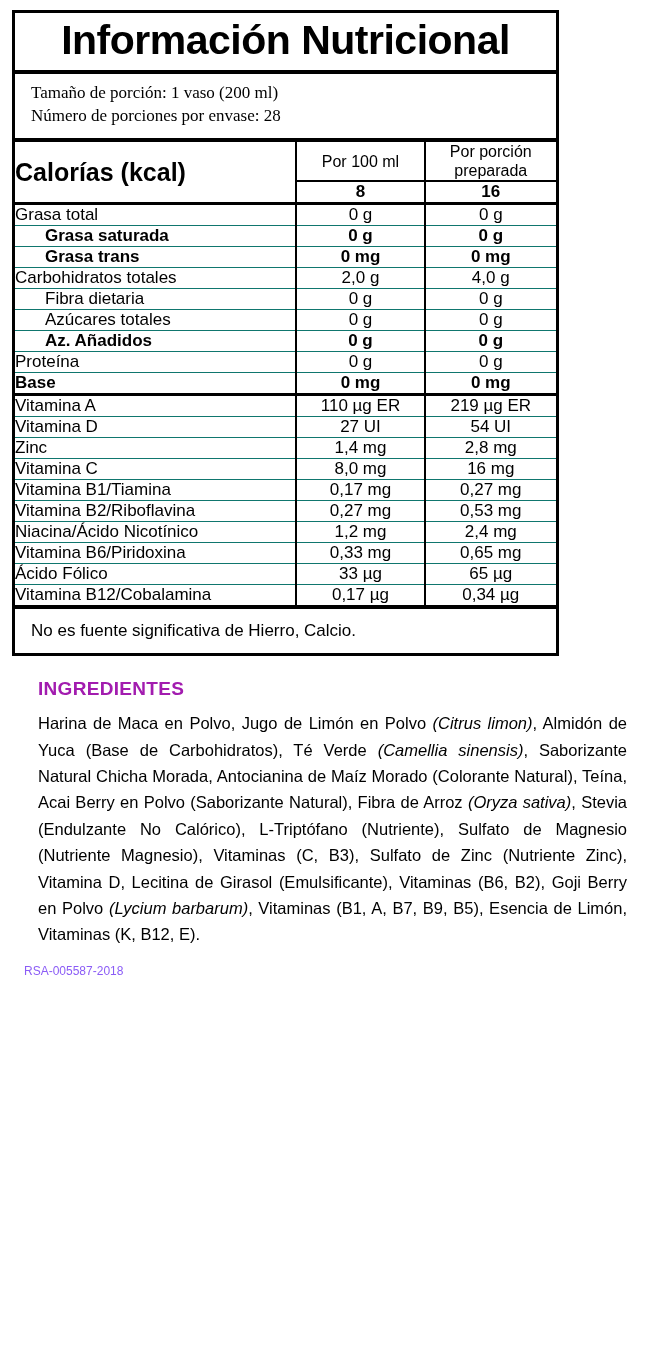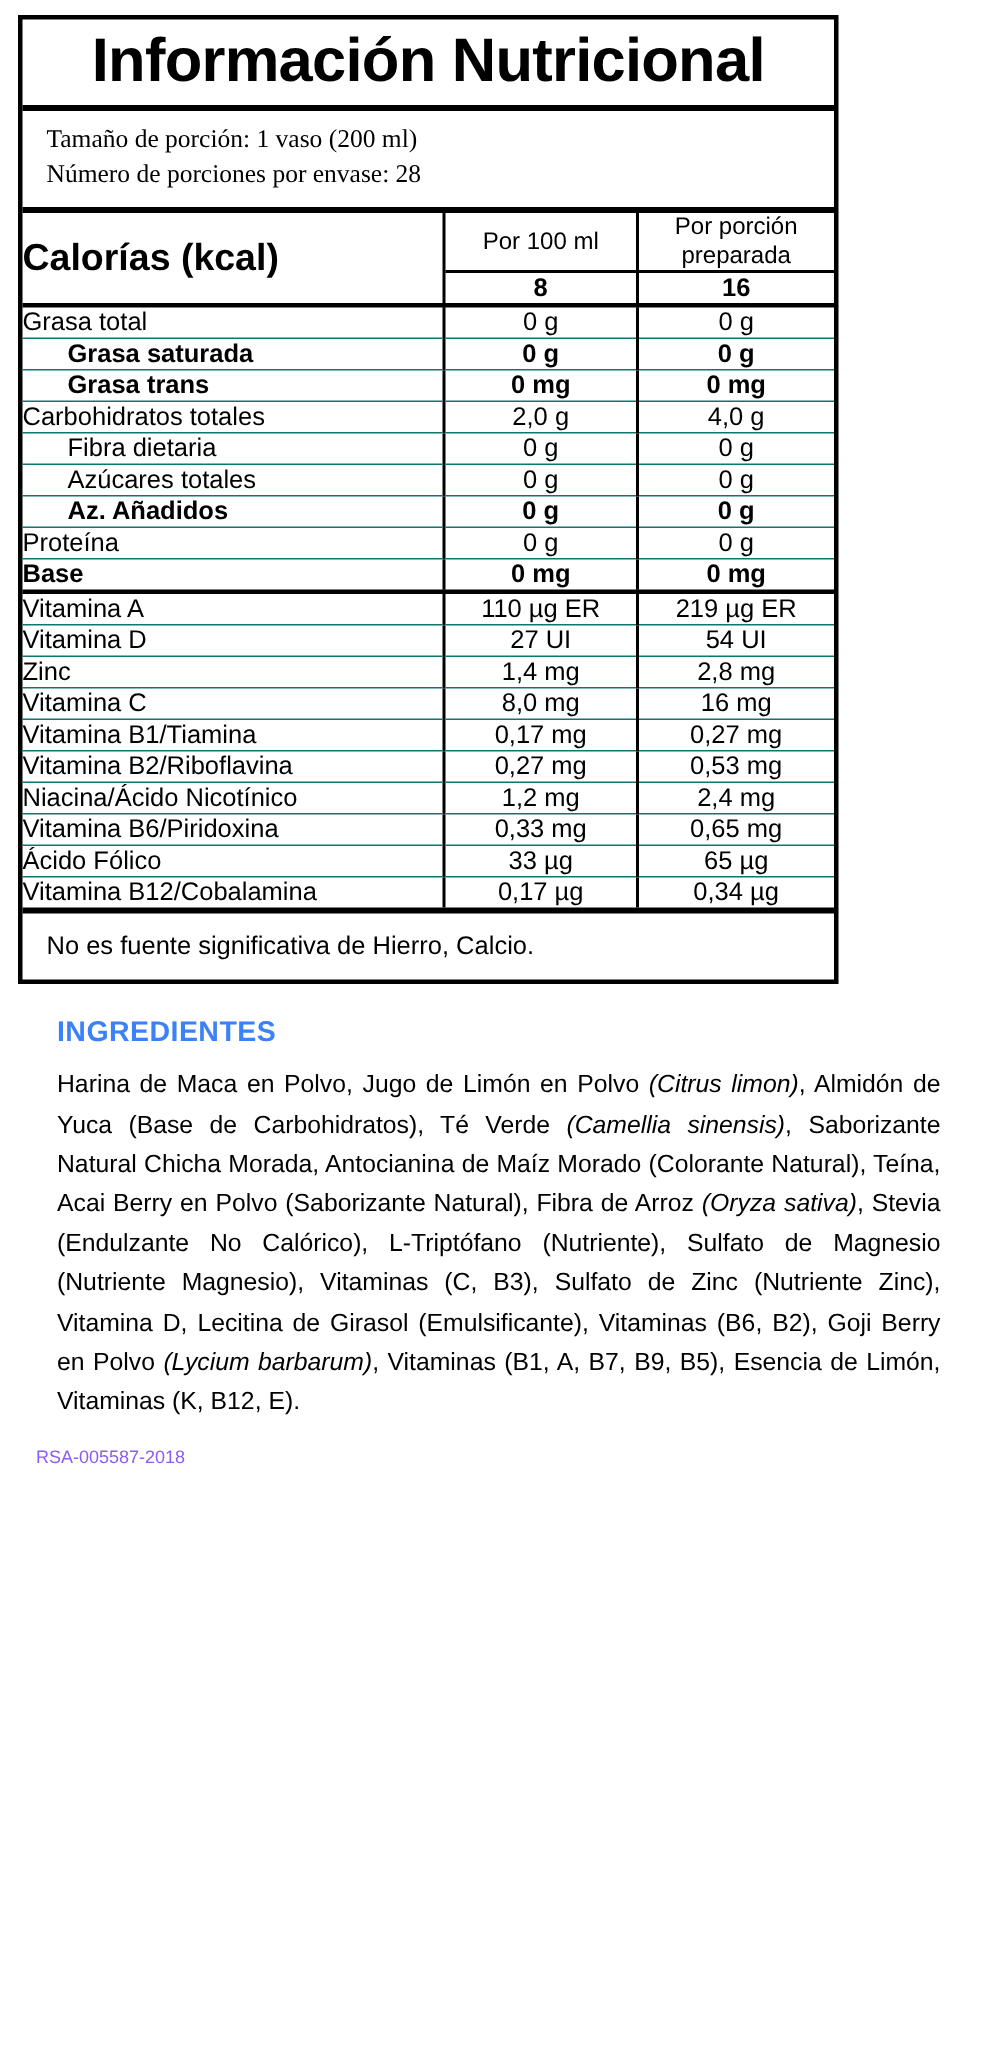--- a/index.html
+++ b/index.html
@@ -104,21 +104,21 @@
     padding: 12px 28px 12px 16px;
   }
 
   
   .ing-wrap {
     width: 635px;
     padding: 22px 2px 0 2px;
     box-sizing: border-box;
   }
   .ing-title {
-    color: #3b82f6;
+    color: #a21caf;
     font-weight: bold;
     font-size: 19px;
     letter-spacing: 0.3px;
     margin: 0 0 10px 24px;
   }
   .ing-body {
     font-size: 16.5px;
     line-height: 1.6;
     text-align: justify;
     margin: 0 18px 0 24px;

